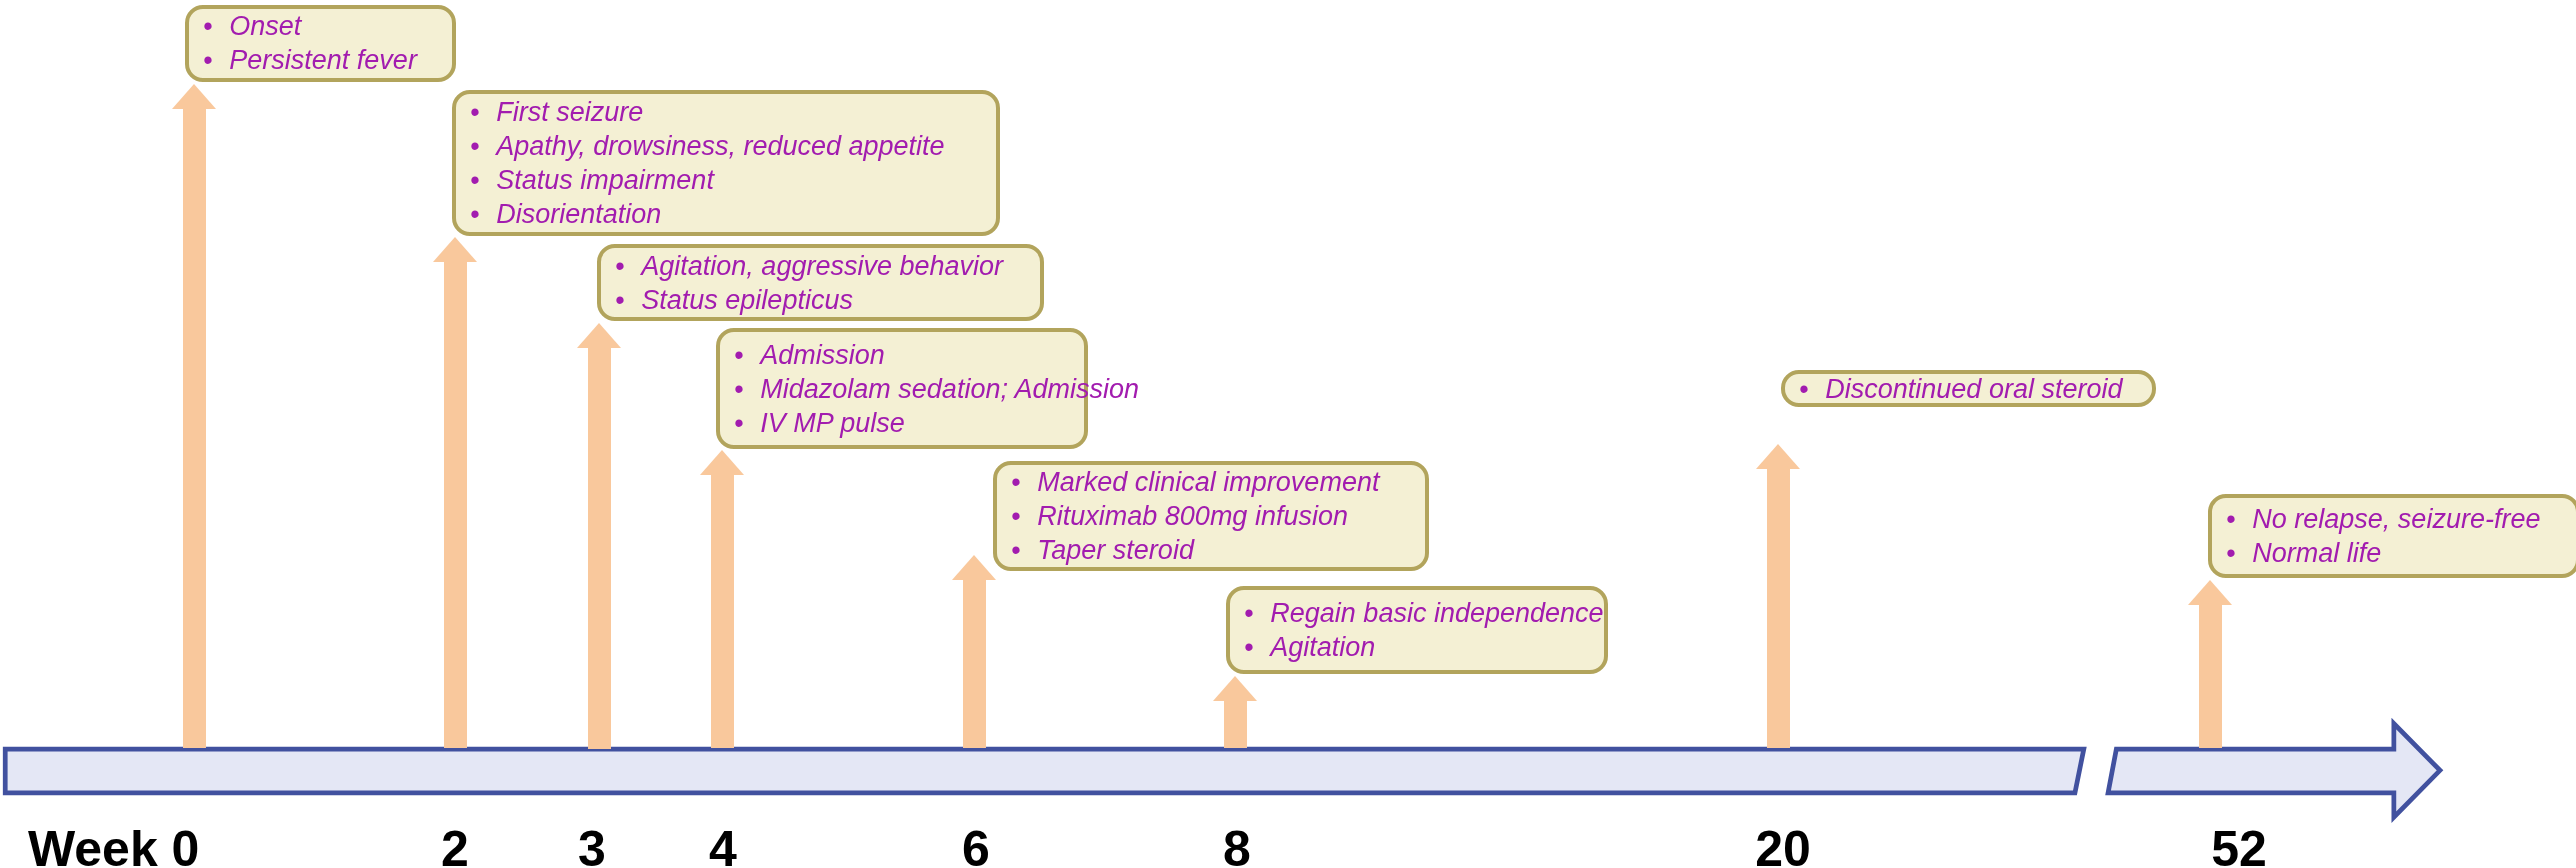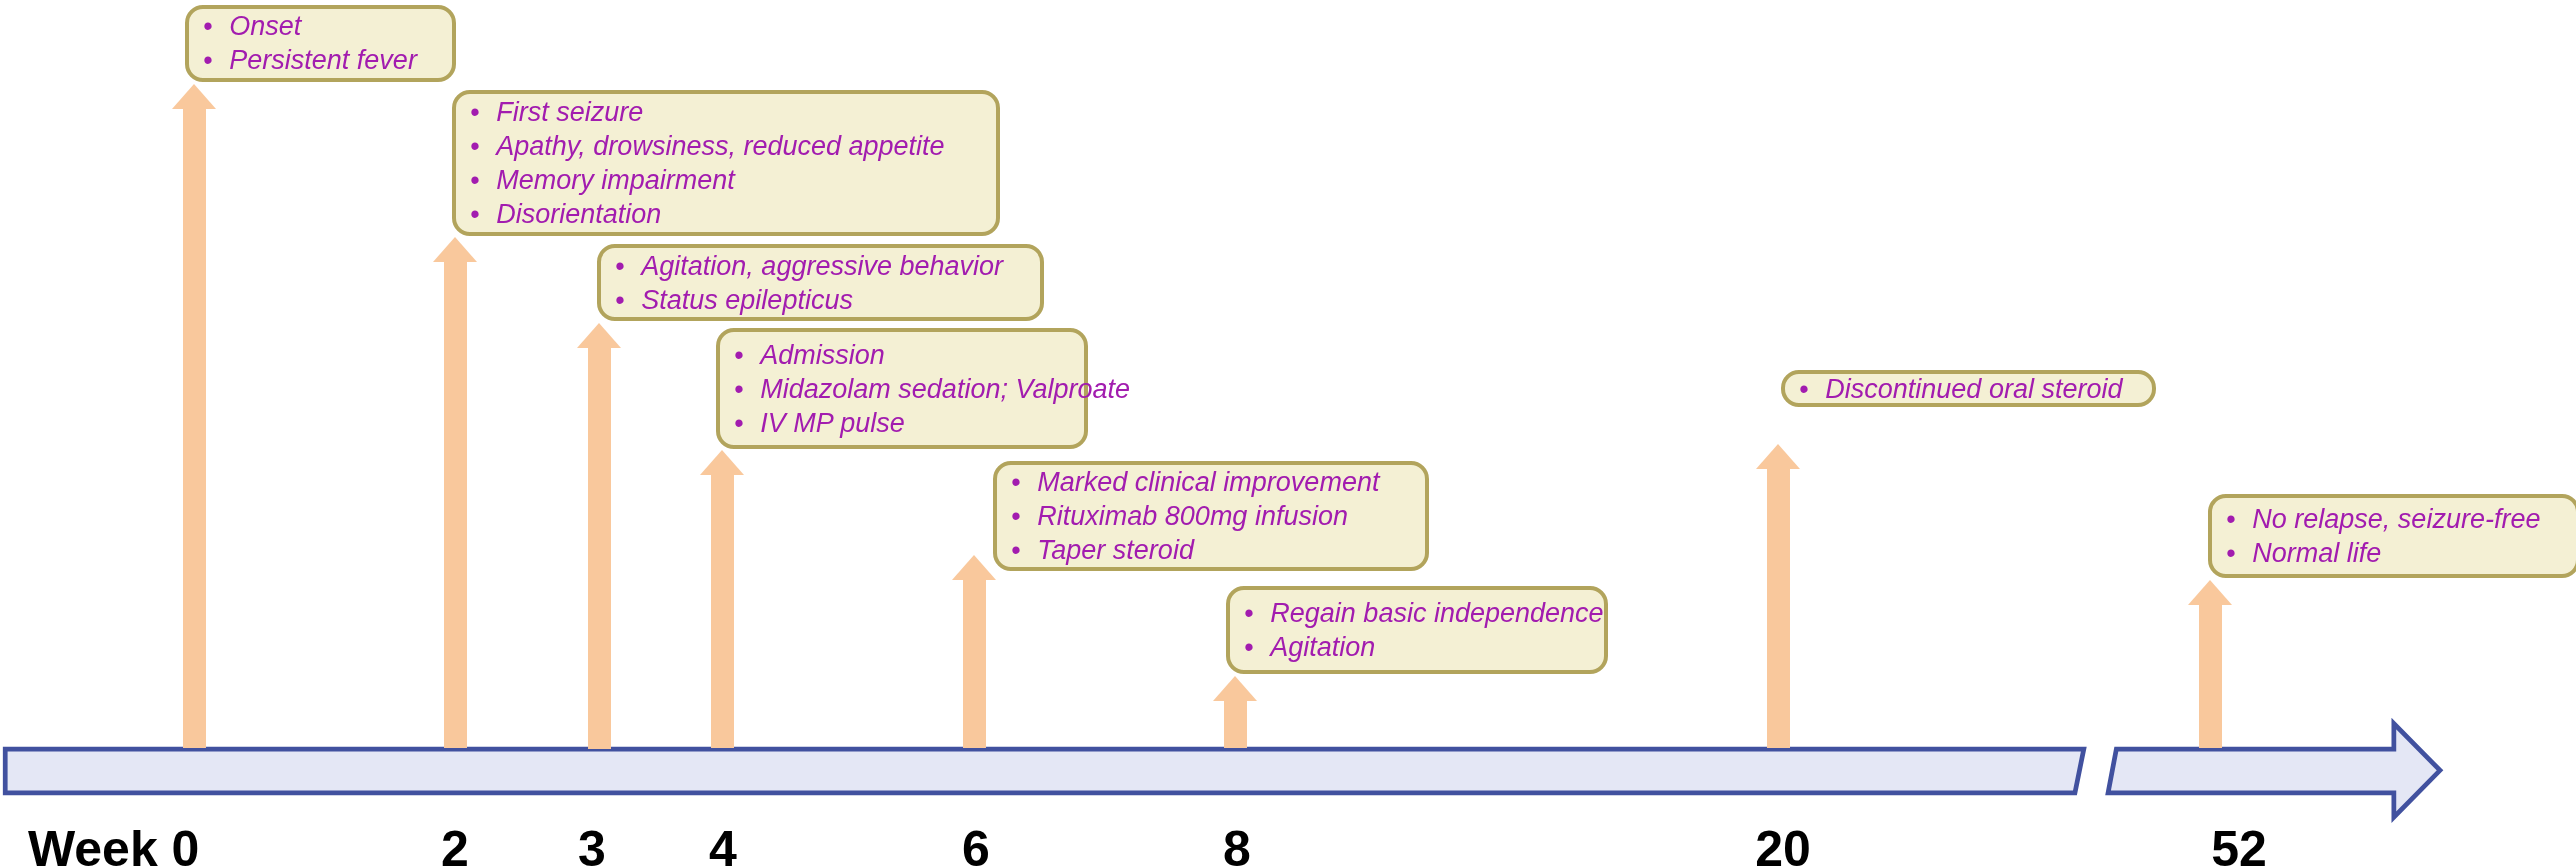--- a/index.html
+++ b/index.html
@@ -123,32 +123,32 @@
   </div>
 
   <div class="event-box" style="left:185px; top:4.7px; width:271px; height:77px;">
     <div class="bullet-line">Onset</div>
     <div class="bullet-line">Persistent fever</div>
   </div>
 
   <div class="event-box" style="left:452px; top:90px; width:548px; height:146px;border-radius:18px;">
     <div class="bullet-line">First seizure</div>
     <div class="bullet-line">Apathy, drowsiness, reduced appetite</div>
-    <div class="bullet-line">Memory impairment</div>
+    <div class="bullet-line">Status impairment</div>
     <div class="bullet-line">Disorientation</div>
   </div>
 
   <div class="event-box" style="left:597px; top:244px; width:447px; height:77px;">
     <div class="bullet-line">Agitation, aggressive behavior</div>
     <div class="bullet-line">Status epilepticus</div>
   </div>
 
   <div class="event-box" style="left:716px; top:328px; width:372px; height:121px;">
     <div class="bullet-line">Admission</div>
-    <div class="bullet-line">Midazolam sedation; Valproate</div>
+    <div class="bullet-line">Midazolam sedation; Admission</div>
     <div class="bullet-line">IV MP pulse</div>
   </div>
 
   <div class="event-box" style="left:993px; top:461px; width:436px; height:110px;">
     <div class="bullet-line">Marked clinical improvement</div>
     <div class="bullet-line">Rituximab 800mg infusion</div>
     <div class="bullet-line">Taper steroid</div>
   </div>
 
   <div class="event-box" style="left:1226px; top:586px; width:382px; height:88px;">

